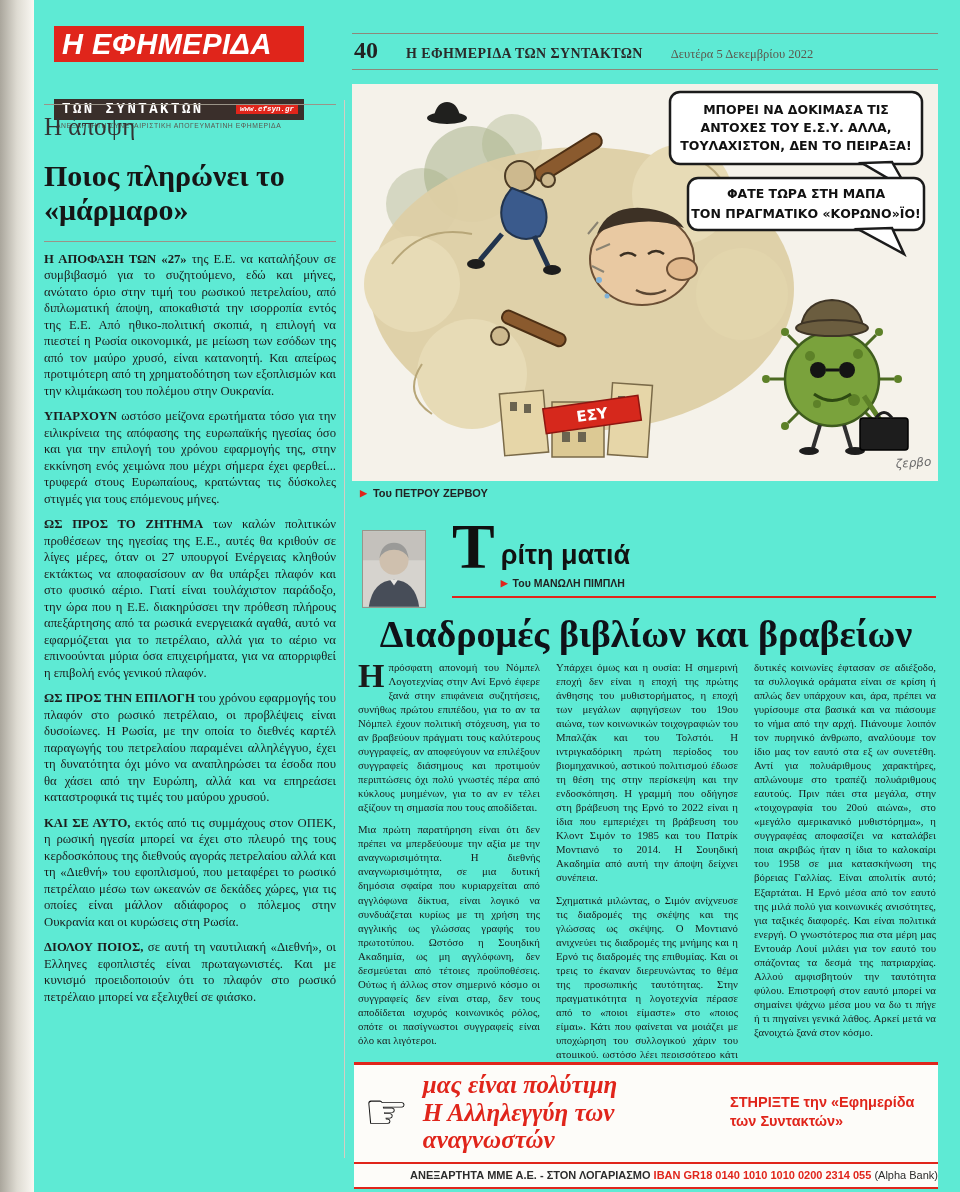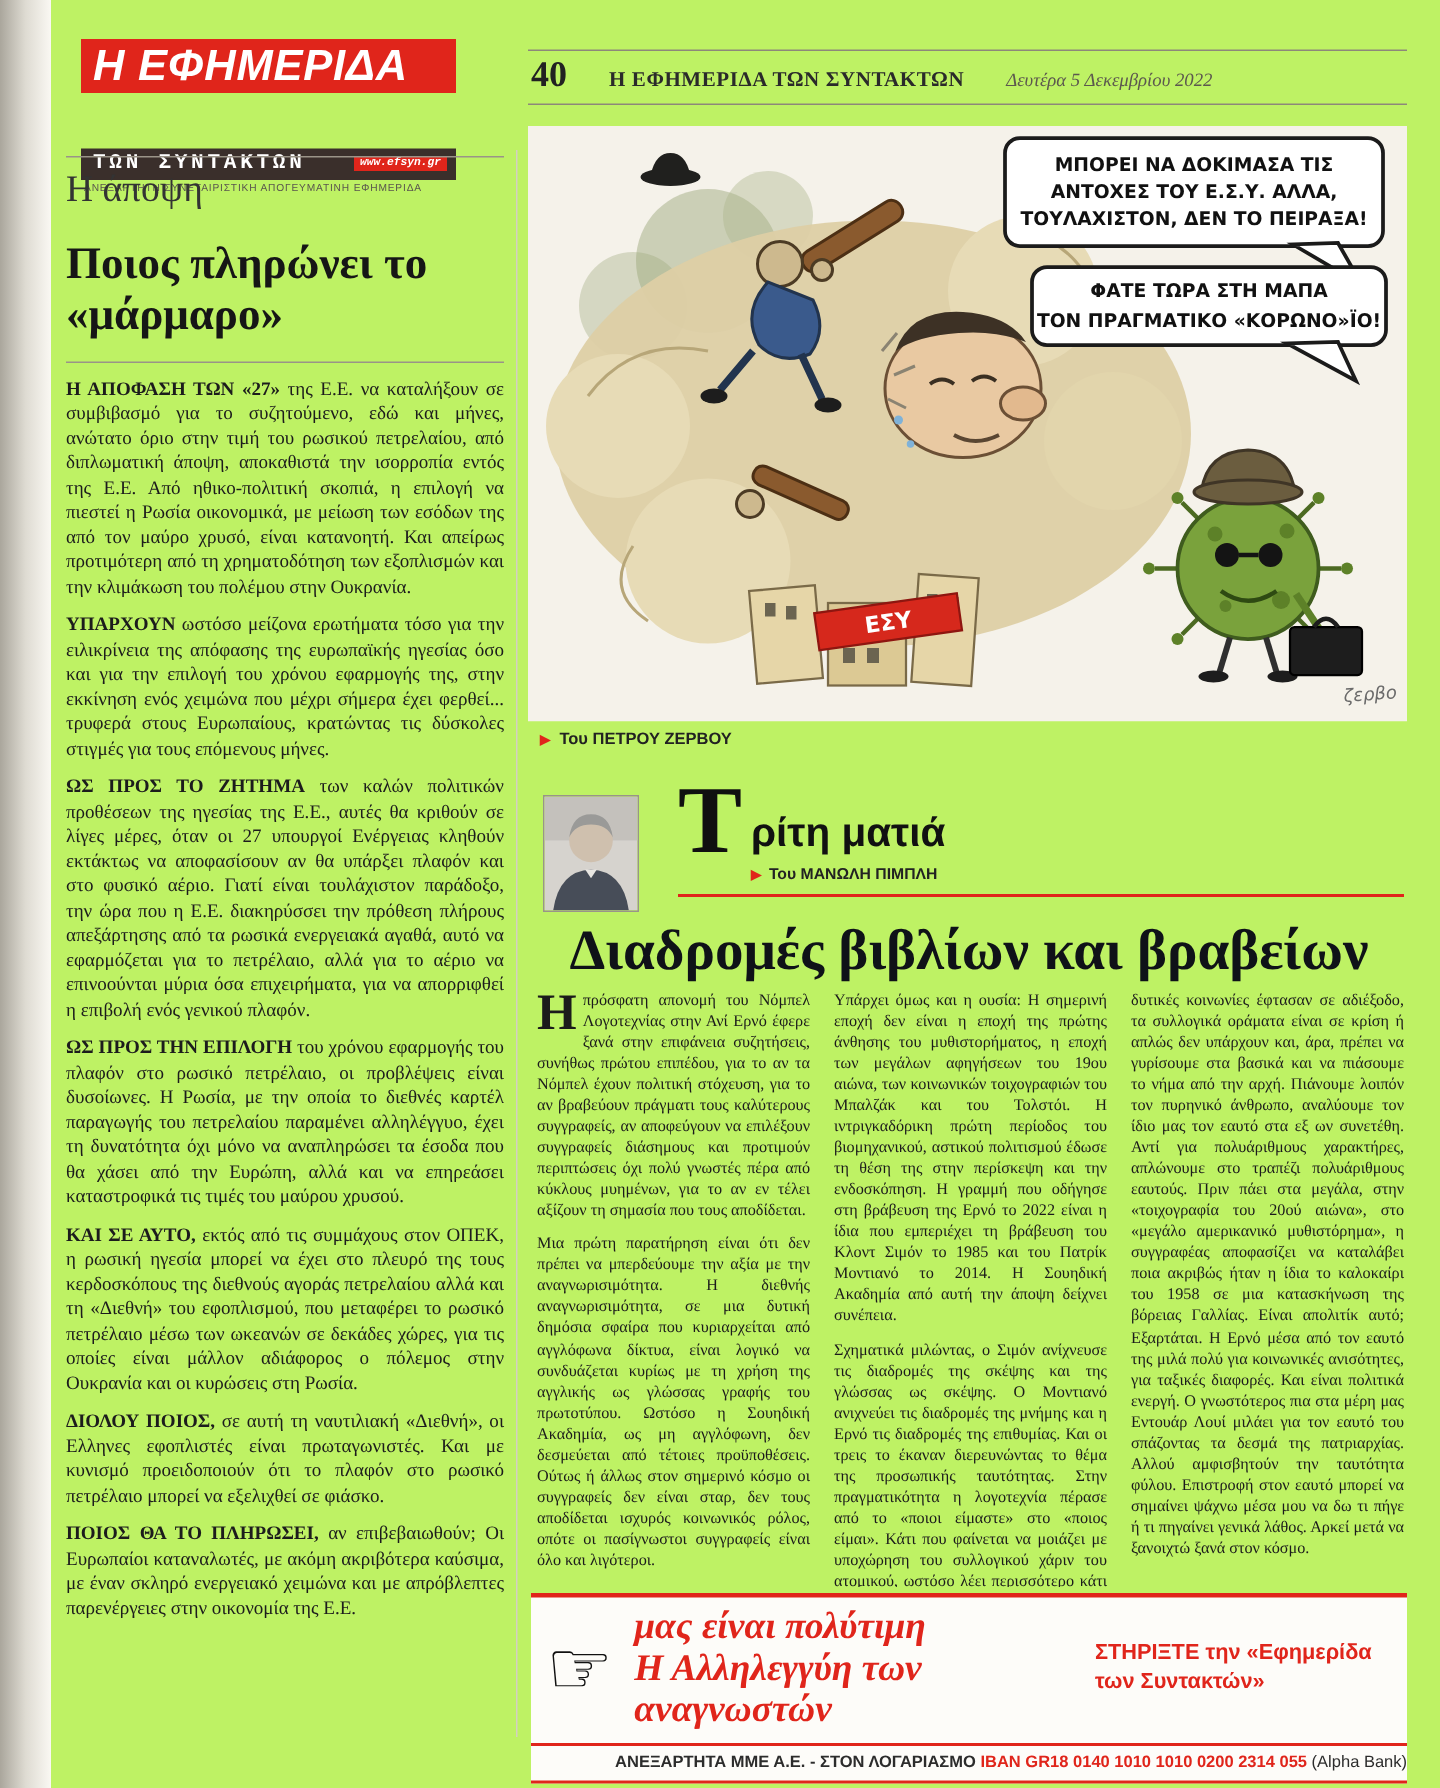--- a/index.html
+++ b/index.html
@@ -1,18 +1,18 @@
 <!DOCTYPE html>
 <html><head>
 <meta charset="utf-8">
 <style>
   * { margin:0; padding:0; box-sizing:border-box; }
   html,body { background:#d8d5cf; }
   body { font-family:"Liberation Serif", serif; color:#1c1c1c; }
-  .page { position:relative; width:960px; height:1192px; margin:0 auto; background:#bef264; overflow:hidden; }
+  .page { position:relative; width:960px; height:1192px; margin:0 auto; background:#5eead4; overflow:hidden; }
   .scan-edge { position:absolute; left:0; top:0; bottom:0; width:34px;
     background:linear-gradient(90deg,#aaa69c,#dedbd2 50%,#faf8f3); }
 
   
   .masthead { position:absolute; left:54px; top:26px; width:250px; }
   .m-red { background:#e0251b; color:#fff; font-family:"Liberation Sans",sans-serif;
     font-weight:bold; font-style:italic; font-size:29px; letter-spacing:.5px;
     padding:2px 8px 1px; }
   .m-dark { display:flex; align-items:center; justify-content:space-between;
     background:#3a2f2b; color:#fff; font-family:Liberation Mono, monospace;
@@ -20,21 +20,21 @@
   .m-web { background:#e0251b; font-size:7.5px; letter-spacing:0; padding:1px 4px; font-style:italic; }
   .m-tag { font-family:"Liberation Sans",sans-serif; font-size:6.8px; color:#5a564e;
     letter-spacing:.55px; margin-top:2px; padding-left:2px; }
 
   
   .pagehead { position:absolute; left:352px; top:33px; width:586px;
     border-top:1px solid #8d887a; border-bottom:1px solid #8d887a;
     display:flex; align-items:baseline; gap:28px; padding:3px 2px 5px; }
   .p-num { font-size:24px; font-weight:bold; color:#222; }
   .p-name { font-size:14px; font-weight:bold; letter-spacing:.4px; color:#2a2a2a; }
-  .p-date { font-size:12.5px; color:#5c584e;font-style:italic; }
+  .p-date { font-size:12.5px; color:#5c584e; }
 
   .v-rule { position:absolute; left:344px; top:100px; width:1px; height:1058px; background:#d4cfc2; }
 
   
   .opinion { position:absolute; left:44px; top:104px; width:292px; }
   .op-rule { border-top:1px solid #9a9488; }
   .op-label { font-size:25px; color:#333; padding:8px 0 18px; }
   .op-head { font-size:30px; font-weight:bold; color:#161616; line-height:1.13; padding-bottom:14px; }
   .op-body p { font-size:12.7px; line-height:1.3; text-align:justify; margin-top:9px; }
   .lead { font-weight:bold; }
@@ -106,21 +106,20 @@
     <div class="op-label">Η άποψη</div>
     <h1 class="op-head">Ποιος πληρώνει το «μάρμαρο»</h1>
     <div class="op-rule"></div>
     <div class="op-body">
       <p><strong class="lead">Η ΑΠΟΦΑΣΗ ΤΩΝ «27»</strong> <span>της Ε.Ε. να καταλήξουν σε συμβιβασμό για το συζητούμενο, εδώ και μήνες, ανώτατο όριο στην τιμή του ρωσικού πετρελαίου, από διπλωματική άποψη, αποκαθιστά την ισορροπία εντός της Ε.Ε. Από ηθικο-πολιτική σκοπιά, η επιλογή να πιεστεί η Ρωσία οικονομικά, με μείωση των εσόδων της από τον μαύρο χρυσό, είναι κατανοητή. Και απείρως προτιμότερη από τη χρηματοδότηση των εξοπλισμών και την κλιμάκωση του πολέμου στην Ουκρανία.</span></p>
       <p><strong class="lead">ΥΠΑΡΧΟΥΝ</strong> <span>ωστόσο μείζονα ερωτήματα τόσο για την ειλικρίνεια της απόφασης της ευρωπαϊκής ηγεσίας όσο και για την επιλογή του χρόνου εφαρμογής της, στην εκκίνηση ενός χειμώνα που μέχρι σήμερα έχει φερθεί... τρυφερά στους Ευρωπαίους, κρατώντας τις δύσκολες στιγμές για τους επόμενους μήνες.</span></p>
       <p><strong class="lead">ΩΣ ΠΡΟΣ ΤΟ ΖΗΤΗΜΑ</strong> <span>των καλών πολιτικών προθέσεων της ηγεσίας της Ε.Ε., αυτές θα κριθούν σε λίγες μέρες, όταν οι 27 υπουργοί Ενέργειας κληθούν εκτάκτως να αποφασίσουν αν θα υπάρξει πλαφόν και στο φυσικό αέριο. Γιατί είναι τουλάχιστον παράδοξο, την ώρα που η Ε.Ε. διακηρύσσει την πρόθεση πλήρους απεξάρτησης από τα ρωσικά ενεργειακά αγαθά, αυτό να εφαρμόζεται για το πετρέλαιο, αλλά για το αέριο να επινοούνται μύρια όσα επιχειρήματα, για να απορριφθεί η επιβολή ενός γενικού πλαφόν.</span></p>
       <p><strong class="lead">ΩΣ ΠΡΟΣ ΤΗΝ ΕΠΙΛΟΓΗ</strong> <span>του χρόνου εφαρμογής του πλαφόν στο ρωσικό πετρέλαιο, οι προβλέψεις είναι δυσοίωνες. Η Ρωσία, με την οποία το διεθνές καρτέλ παραγωγής του πετρελαίου παραμένει αλληλέγγυο, έχει τη δυνατότητα όχι μόνο να αναπληρώσει τα έσοδα που θα χάσει από την Ευρώπη, αλλά και να επηρεάσει καταστροφικά τις τιμές του μαύρου χρυσού.</span></p>
       <p><strong class="lead">ΚΑΙ ΣΕ ΑΥΤΟ,</strong> <span>εκτός από τις συμμάχους στον ΟΠΕΚ, η ρωσική ηγεσία μπορεί να έχει στο πλευρό της τους κερδοσκόπους της διεθνούς αγοράς πετρελαίου αλλά και τη «Διεθνή» του εφοπλισμού, που μεταφέρει το ρωσικό πετρέλαιο μέσω των ωκεανών σε δεκάδες χώρες, για τις οποίες είναι μάλλον αδιάφορος ο πόλεμος στην Ουκρανία και οι κυρώσεις στη Ρωσία.</span></p>
       <p><strong class="lead">ΔΙΟΛΟΥ ΠΟΙΟΣ,</strong> <span>σε αυτή τη ναυτιλιακή «Διεθνή», οι Ελληνες εφοπλιστές είναι πρωταγωνιστές. Και με κυνισμό προειδοποιούν ότι το πλαφόν στο ρωσικό πετρέλαιο μπορεί να εξελιχθεί σε φιάσκο.</span></p>
-      <p><strong class="lead">ΠΟΙΟΣ ΘΑ ΤΟ ΠΛΗΡΩΣΕΙ,</strong> <span>αν επιβεβαιωθούν; Οι Ευρωπαίοι καταναλωτές, με ακόμη ακριβότερα καύσιμα, με έναν σκληρό ενεργειακό χειμώνα και με απρόβλεπτες παρενέργειες στην οικονομία της Ε.Ε.</span></p>
     </div>
   </section>
 
   <svg class="cartoon" viewBox="0 0 586 397">
     <rect x="0" y="0" width="586" height="397" fill="#f5f2ea"></rect>
 
     <circle cx="120" cy="90" r="48" fill="#9aa578" opacity="0.45"></circle>
     <circle cx="70" cy="120" r="36" fill="#9aa578" opacity="0.35"></circle>
     <circle cx="160" cy="60" r="30" fill="#aab38a" opacity="0.4"></circle>
 

